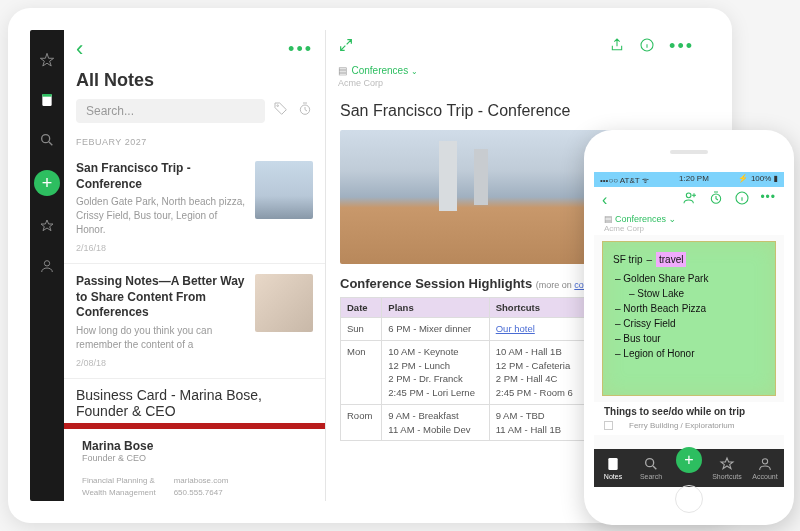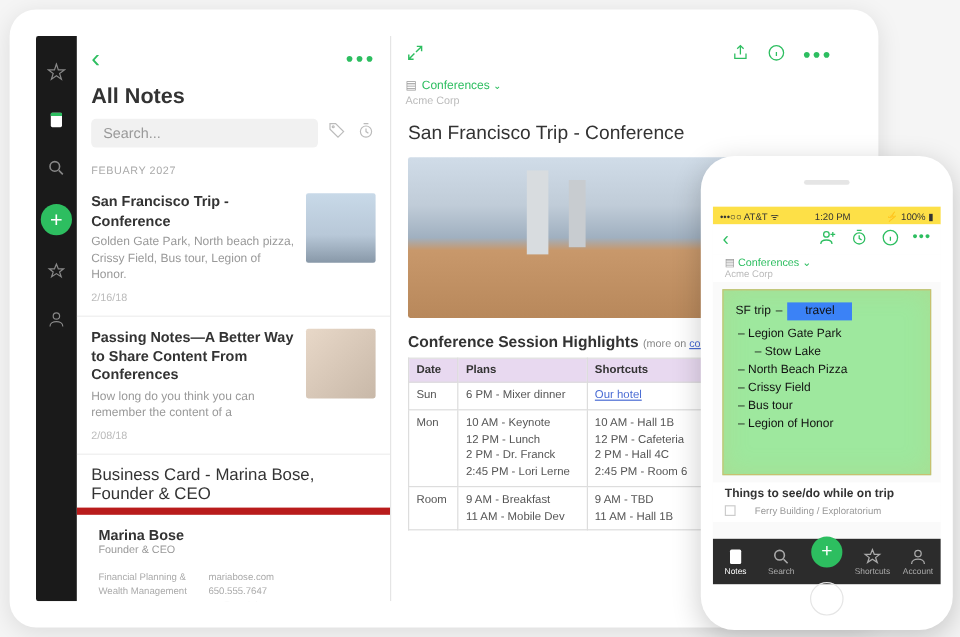--- a/index.html
+++ b/index.html
@@ -51,31 +51,31 @@
 .section-title .sub a{color:#4a6cd4;text-decoration:underline}
 .sched-table{width:calc(100% - 28px);margin:0 14px;border-collapse:collapse;font-size:9.5px}
 .sched-table th{background:#e8d9f0;color:#333;text-align:left;padding:4px 6px;font-weight:600;border:1px solid #ddd}
 .sched-table td{padding:4px 6px;border:1px solid #ddd;color:#555;line-height:1.45;vertical-align:top}
 .sched-table td a{color:#4a6cd4;text-decoration:underline}
 .hl-yellow{background:#fff4c2}
 .phone{position:absolute;right:6px;top:130px;width:210px;height:395px;background:#fff;border-radius:28px;padding:42px 10px 38px;box-shadow:0 6px 24px rgba(0,0,0,0.2)}
 .phone::before{content:"";position:absolute;top:20px;left:50%;transform:translateX(-50%);width:38px;height:4px;background:#e5e5e5;border-radius:3px}
 .phone::after{content:"";position:absolute;bottom:12px;left:50%;transform:translateX(-50%);width:26px;height:26px;border:1.5px solid #e5e5e5;border-radius:50%}
 .phone-screen{width:100%;height:100%;background:#fafafa;overflow:hidden;display:flex;flex-direction:column}
-.ph-status{display:flex;justify-content:space-between;align-items:flex-end;padding:2px 6px;font-size:8px;color:#333;background:#fde047}
+.ph-status{display:flex;justify-content:space-between;align-items:flex-start;padding:2px 6px;font-size:8px;color:#333;background:#7dd3fc}
 .ph-toolbar{display:flex;justify-content:space-between;align-items:center;padding:3px 8px;background:#fff}
 .ph-back{color:#2dbe60;font-size:16px}
 .ph-actions{display:flex;gap:10px;color:#2dbe60;font-size:12px}
 .ph-nb{padding:2px 10px;font-size:9px;background:#fff}
 .ph-nb-name{color:#2dbe60}
 .ph-nb-sub{color:#bbb;font-size:8px}
 .ph-search{margin:4px 8px;padding:4px 8px;background:#f1f1f1;border-radius:4px;font-size:9px;color:#999}
 .sticky{margin:6px 8px;height:155px;background:#9ee89e;padding:10px;font-family:"Comic Sans MS","Marker Felt",cursive;font-size:10px;color:#111;line-height:1.5;border:1px solid #c8c070;box-shadow:inset 0 0 20px rgba(200,192,112,0.25)}
 .sticky-head{display:flex;align-items:center;gap:4px;margin-bottom:4px}
-.sticky-hl{background:#3b82f6;padding:0 15px}
+.sticky-hl{background:#f0abfc;padding:0 3px}
 .sticky ul{list-style:none;margin-left:2px}
 .sticky li::before{content:"– "}
 .ph-note-title{font-size:10px;font-weight:600;color:#333;padding:4px 10px;background:#fff}
 .ph-note-sub{font-size:8px;color:#999;padding:0 10px 5px;background:#fff;display:flex;align-items:center;gap:16px}
 .ph-tabs{margin-top:auto;display:flex;background:#2c2c2c;height:38px}
 .ph-tab{flex:1;display:flex;flex-direction:column;align-items:center;justify-content:center;color:#aaa;font-size:7px;gap:1px}
 .ph-tab.active{color:#fff}
 .ph-tab-add{position:relative;top:-8px}
 .ph-add-btn{width:26px;height:26px;background:#2dbe60;border-radius:50%;color:#fff;display:flex;align-items:center;justify-content:center;font-size:16px}
 svg{width:16px;height:16px}
@@ -270,21 +270,21 @@
 <span style="letter-spacing:1px">•••</span>
 </div>
 </div>
 <div class="ph-nb">
 <span style="color:#999">▤</span> <span class="ph-nb-name"><span>Conferences</span> ⌄</span>
 <div class="ph-nb-sub">Acme Corp</div>
 </div>
 <div class="sticky">
 <div class="sticky-head"><span>SF trip</span> – <span class="sticky-hl">travel</span></div>
 <ul>
-<li>Legion Gate Park</li>
+<li>Golden Share Park</li>
 <li style="margin-left:14px">Stow Lake</li>
 <li>North Beach Pizza</li>
 <li>Crissy Field</li>
 <li>Bus tour</li>
 <li>Legion of Honor</li>
 </ul>
 </div>
 <div class="ph-note-title">Things to see/do while on trip</div>
 <div class="ph-note-sub">
         <span style="display:inline-block;width:9px;height:9px;border:1px solid #ccc"></span>

